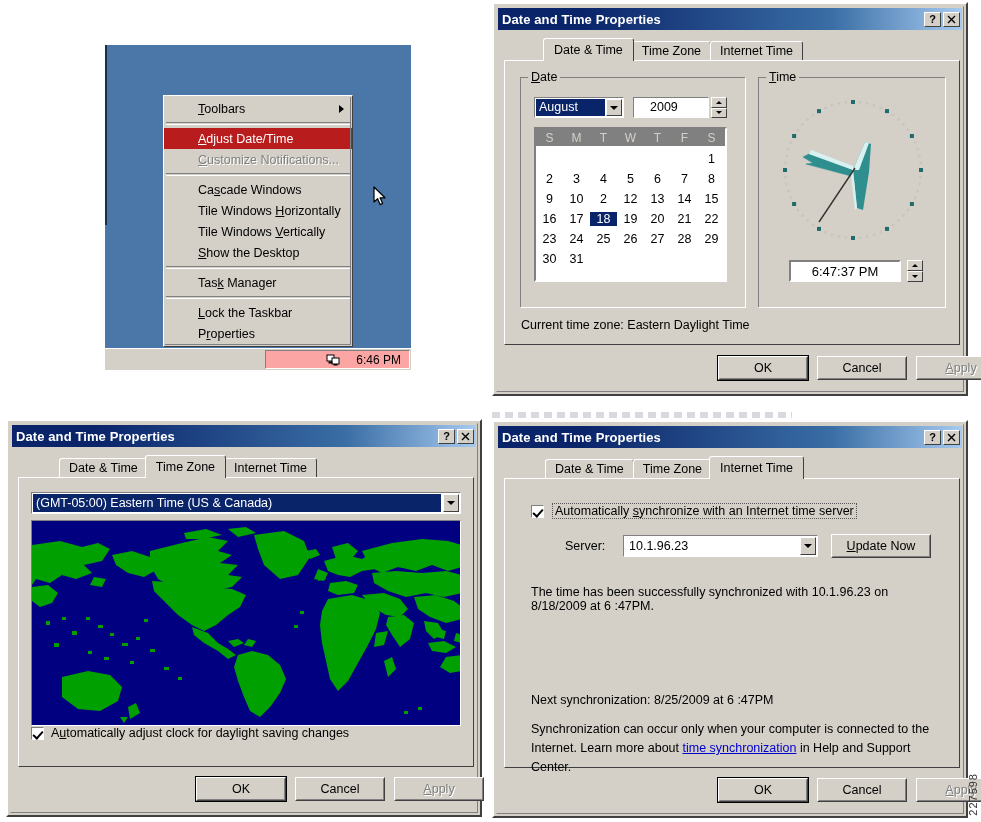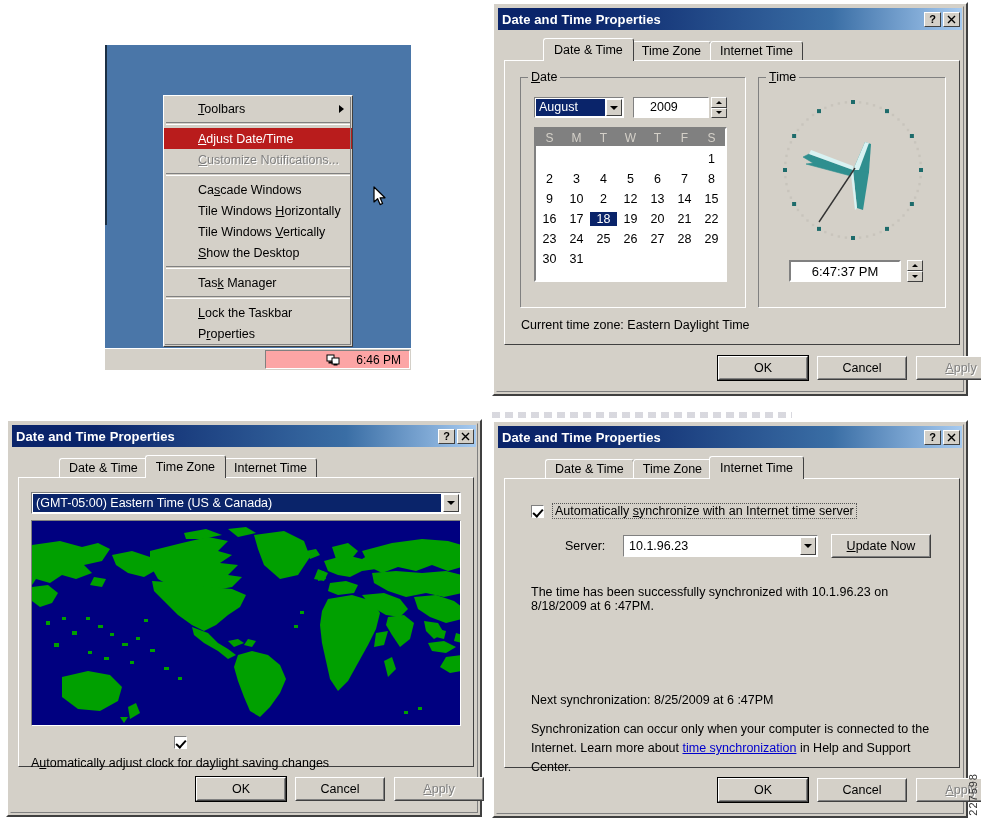--- a/index.html
+++ b/index.html
@@ -584,21 +584,21 @@
                 <rect x="112" y="98" width="4" height="3"></rect>
               <rect x="372" y="190" width="4" height="3"></rect>
                 <rect x="386" y="186" width="4" height="3"></rect>
               <rect x="268" y="90" width="4" height="3"></rect>
                 <rect x="262" y="104" width="4" height="3"></rect>
             </g>
           </svg>
         </div>
       </div>
 
-      <div style="position:absolute;left:12px;top:258px;display:flex;align-items:center;gap:7px;flex-direction:column;">
+      <div style="position:absolute;left:12px;top:248px;display:flex;align-items:flex-end;gap:7px;">
         <span class="chk on"></span>
         <span class="hint">A<u>u</u>tomatically adjust clock for daylight saving changes</span>
       </div>
     </div>
 
     <div class="btn default" style="position:absolute;left:188px;top:782px;width:90px;height:24px;left:188px;top:356px;">OK</div>
     <div class="btn" style="position:absolute;left:287px;top:356px;width:90px;height:24px;">Cancel</div>
     <div class="btn disabled" style="position:absolute;left:386px;top:356px;width:90px;height:24px;"><span class="u">A</span>pply</div>
   </div>
 

